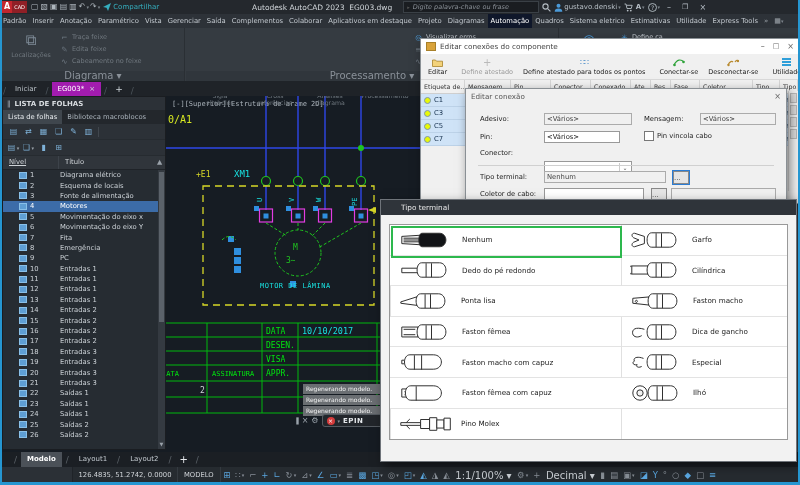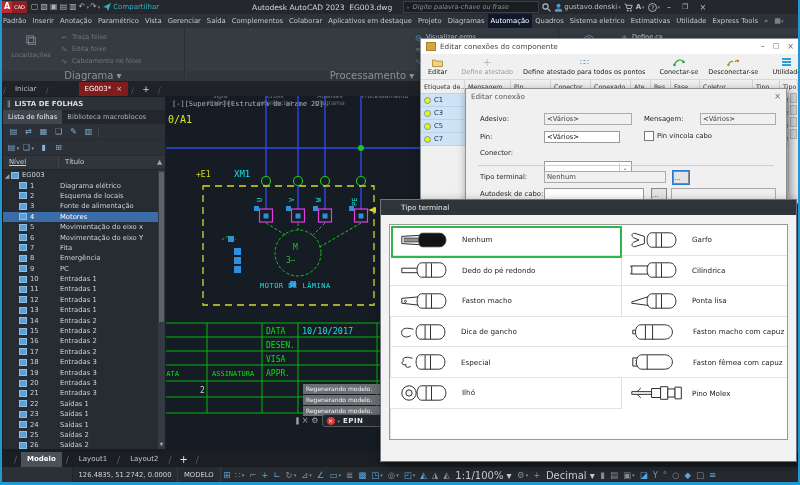--- a/index.html
+++ b/index.html
@@ -37,21 +37,21 @@
   .pico{width:9px;text-align:center;color:#6d7780;font-size:7.5px;}
   .pico.blue{color:#4b9ad8;}
   .vbtn{position:absolute;top:2px;width:52px;text-align:center;}
   .vbtn .vico{font-size:11px;color:#6d7780;display:block;line-height:14px;margin-top:48px;}
   .vbtn .vico.en{color:#c29a5a;}
   .vbtn .vl{font-size:6.2px;color:#70787f;line-height:7px;display:block;}
   
   #filetabs{left:0;top:81px;width:800px;height:15px;background:#1f2328;display:flex;align-items:flex-end;z-index:5;}
   .fslash{color:#4c545b;font-size:9px;margin:0 3px;}
   .ftab{font-size:7px;color:#b9c0c6;padding:0 6px;line-height:14px;}
-  .ftab.on{background:#7f1d1d;color:#fff;margin-left:27px;}
+  .ftab.on{background:#a21caf;color:#fff;}
   .ftab .fx{color:#cfd6db;margin-left:5px;font-size:7px;}
   .fplus{color:#cfd6db;font-size:9px;padding:0 5px;line-height:14px;}
   
   #drawing{left:166px;top:96px;width:634px;height:356px;background:#161c23;z-index:1;}
   #dwg text{font-family:"DejaVu Sans Mono","Liberation Mono",monospace;}
   .cmdhist{position:absolute;left:137px;width:79px;height:10px;background:#6a6e72;color:#f2f2f2;font-size:6px;line-height:10px;padding-left:3px;box-sizing:border-box;white-space:nowrap;overflow:hidden;}
   #cmdbar{position:absolute;left:128px;top:318px;height:13px;display:flex;align-items:center;gap:3px;}
   .cmdico{color:#9aa3ab;font-size:8px;}
   #cmdfield{height:13px;width:100px;background:#22262b;border:1px solid #555b61;border-radius:3px;display:flex;align-items:center;gap:3px;padding:0 4px;box-sizing:border-box;}
   .epin-ico{width:8px;height:8px;background:#d43b3b;border-radius:50%;color:#fff;font-size:6px;line-height:8px;text-align:center;}
@@ -456,25 +456,20 @@
         <span class="ptool">⊞</span>
       </div>
     <div id="pcolhdr">
       <span class="c1">Nível</span>
       <span class="c2">Título</span>
       <span class="up">▲</span>
     </div>
     <div id="ptree">
       <div id="ptrows">
           <div class="trow">
-            <span class="texp">◢</span>
-            <span class="tico"></span>
-            <span>EG003</span>
-          </div>
-          <div class="trow">
             <span class="texp"></span>
             <span class="texp"></span>
             <span class="tico"></span>
             <span class="tnum">1</span>
             <span class="ttl">Diagrama elétrico</span>
           </div>
           <div class="trow">
             <span class="texp"></span>
             <span class="texp"></span>
             <span class="tico"></span>
@@ -878,21 +873,21 @@
     <div class="frow" style="left:14px;top:84px;">
         <span>Tipo terminal:</span>
       </div>
     <div class="frow fld ro" style="left:78px;top:82px;width:122px;">
         <span>Nenhum</span>
       </div>
     <div class="frow brw hot" style="left:204px;top:82px;">
         <span>...</span>
       </div>
     <div class="frow" style="left:14px;top:101px;">
-        <span>Autodesk de cabo:</span>
+        <span>Coletor de cabo:</span>
       </div>
     <div class="frow fld" style="left:78px;top:99px;width:100px;"></div>
     <div class="frow brw" style="left:182px;top:99px;">
         <span>...</span>
       </div>
     <div class="frow fld ro" style="left:205px;top:99px;width:105px;"></div>
   </div>
 
   <div id="dlg-term" class="dlg">
     <div id="term-title">Tipo terminal</div>
@@ -927,38 +922,48 @@
         <div class="tcell rcol">
           <svg viewBox="0 0 60 22" width="54" height="20">
             <path d="M2 6.5 h18 v9 h-18 z" fill="#fff" stroke="#2f2f2f" stroke-width="1.1"></path>
             <path d="M2 6.5 a3 4.5 0 1 0 0 9" fill="none" stroke="#2f2f2f" stroke-width="1.1"></path>
             <path d="M24 3 h20 c4 0 7 3.5 7 8 s-3 8 -7 8 h-20 c-3 0 -5 -3.5 -5 -8 s2 -8 5 -8 z" fill="#fff" stroke="#2f2f2f" stroke-width="1.1"></path>
             <path d="M29 3.5 v15.5" fill="none" stroke="#2f2f2f" stroke-width="1.1"></path>
             <path d="M35 3.5 v15.5" fill="none" stroke="#2f2f2f" stroke-width="1.1"></path>
           </svg>
           <span class="tl">Cilíndrica</span>
         </div>
+        <div class="tcell rcol">
+          <svg viewBox="0 0 60 22" width="54" height="20">
+            <path d="M2 12 L21 6 L21 16 L2 13.5 Z" fill="#fff" stroke="#2f2f2f" stroke-width="1.1"></path>
+            <path d="M24 3 h20 c4 0 7 3.5 7 8 s-3 8 -7 8 h-20 c-3 0 -5 -3.5 -5 -8 s2 -8 5 -8 z" fill="#fff" stroke="#2f2f2f" stroke-width="1.1"></path>
+            <path d="M29 3.5 v15.5" fill="none" stroke="#2f2f2f" stroke-width="1.1"></path>
+            <path d="M35 3.5 v15.5" fill="none" stroke="#2f2f2f" stroke-width="1.1"></path>
+          </svg>
+          <span class="tl">Ponta lisa</span>
+        </div>
         <div class="tcell">
           <svg viewBox="0 0 60 22" width="54" height="20">
             <path d="M2 8 L20 6.5 V15.5 L2 13.5 Z" fill="#fff" stroke="#2f2f2f" stroke-width="1.1"></path>
             <path d="M6 10.2 a1.2 1.2 0 1 0 .01 0" fill="none" stroke="#2f2f2f" stroke-width="1.1"></path>
             <path d="M24 3 h20 c4 0 7 3.5 7 8 s-3 8 -7 8 h-20 c-3 0 -5 -3.5 -5 -8 s2 -8 5 -8 z" fill="#fff" stroke="#2f2f2f" stroke-width="1.1"></path>
             <path d="M29 3.5 v15.5" fill="none" stroke="#2f2f2f" stroke-width="1.1"></path>
             <path d="M35 3.5 v15.5" fill="none" stroke="#2f2f2f" stroke-width="1.1"></path>
           </svg>
           <span class="tl">Faston macho</span>
         </div>
-        <div class="tcell rcol">
-          <svg viewBox="0 0 60 22" width="54" height="20">
-            <path d="M2 12 L21 6 L21 16 L2 13.5 Z" fill="#fff" stroke="#2f2f2f" stroke-width="1.1"></path>
+        <div class="tcell">
+          <svg viewBox="0 0 60 22" width="54" height="20">
+            <path d="M2 5.5 h18 v11 h-18 z" fill="#fff" stroke="#2f2f2f" stroke-width="1.1"></path>
+            <path d="M4 8 h13 M4 14 h13" fill="none" stroke="#2f2f2f" stroke-width="1.1"></path>
             <path d="M24 3 h20 c4 0 7 3.5 7 8 s-3 8 -7 8 h-20 c-3 0 -5 -3.5 -5 -8 s2 -8 5 -8 z" fill="#fff" stroke="#2f2f2f" stroke-width="1.1"></path>
             <path d="M29 3.5 v15.5" fill="none" stroke="#2f2f2f" stroke-width="1.1"></path>
             <path d="M35 3.5 v15.5" fill="none" stroke="#2f2f2f" stroke-width="1.1"></path>
           </svg>
-          <span class="tl">Ponta lisa</span>
+          <span class="tl">Faston fêmea</span>
         </div>
         <div class="tcell rcol">
           <svg viewBox="0 0 60 22" width="54" height="20">
             <path d="M16 8 C6 5 2 8 3 13 C4 17 9 17.5 13 15" fill="none" stroke="#2f2f2f" stroke-width="1.1"></path>
             <path d="M24 3 h20 c4 0 7 3.5 7 8 s-3 8 -7 8 h-20 c-3 0 -5 -3.5 -5 -8 s2 -8 5 -8 z" fill="#fff" stroke="#2f2f2f" stroke-width="1.1"></path>
             <path d="M29 3.5 v15.5" fill="none" stroke="#2f2f2f" stroke-width="1.1"></path>
             <path d="M35 3.5 v15.5" fill="none" stroke="#2f2f2f" stroke-width="1.1"></path>
           </svg>
           <span class="tl">Dica de gancho</span>
         </div>

